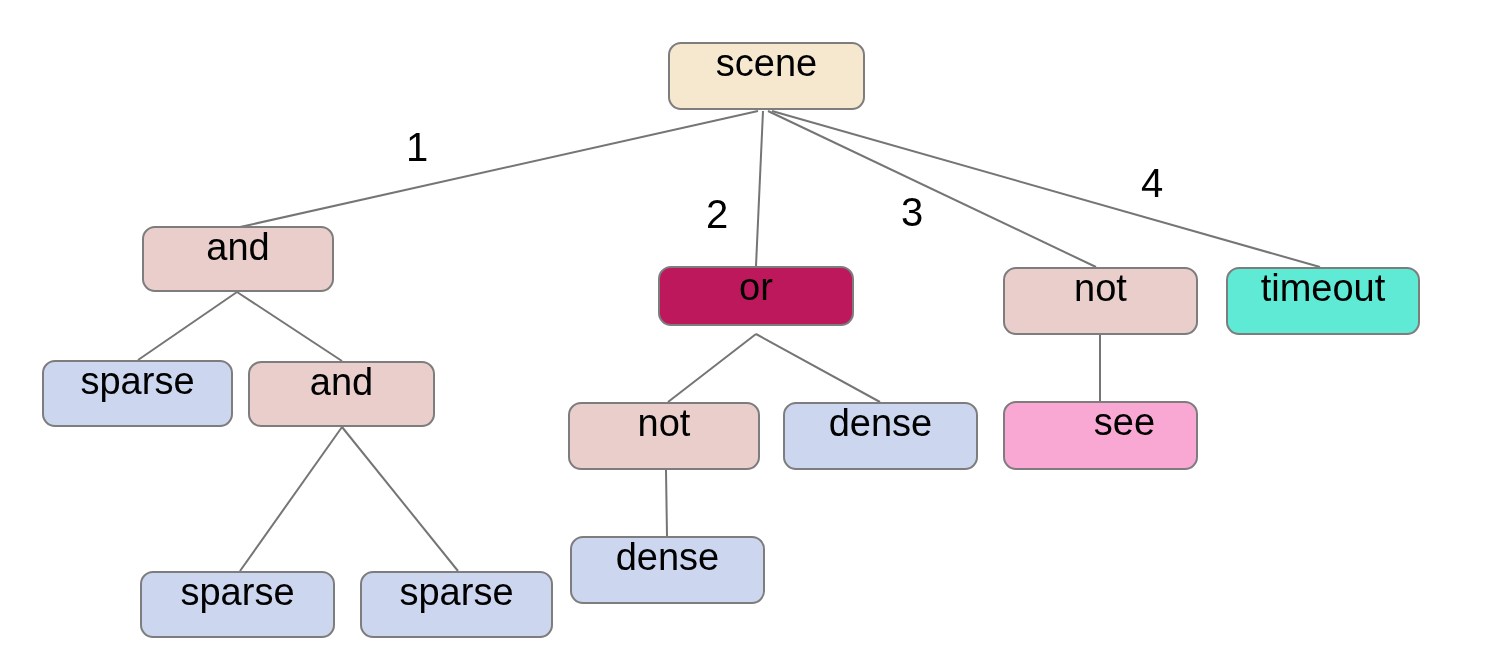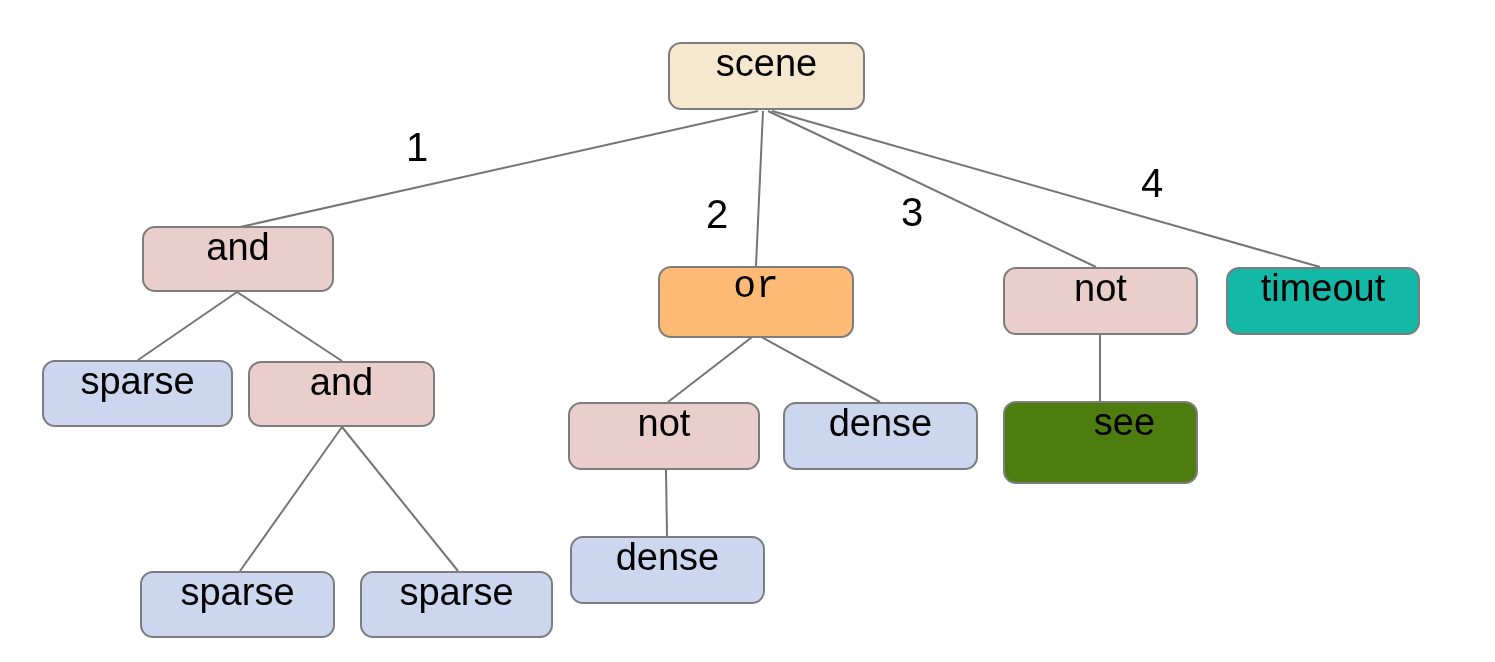--- a/index.html
+++ b/index.html
@@ -63,42 +63,42 @@
 <div class="edge-label" style="left: 417px; top: 147px;">1</div>
     <div class="edge-label" style="left: 717px; top: 214px;">2</div>
     <div class="edge-label" style="left: 912px; top: 212px;">3</div>
     <div class="edge-label" style="left: 1152px; top: 183px;">4</div>
     <div class="node" style="left: 668px; top: 42px; width: 197px; height: 68px; background: rgb(245, 232, 207);">
       <span>scene</span>
     </div>
     <div class="node" style="left: 142px; top: 226px; width: 192px; height: 66px; background: rgb(233, 206, 204);">
       <span>and</span>
     </div>
-    <div class="node" style="left: 658px; top: 266px; width: 196px; height: 72px; background: #fdba74; font-family: Liberation Mono, monospace;">
+    <div class="node" style="left: 658px; top: 266px; width: 196px; height: 60px; background: #be185d;">
       <span>or</span>
     </div>
     <div class="node" style="left: 1003px; top: 267px; width: 195px; height: 68px; background: rgb(233, 206, 204);">
       <span>not</span>
     </div>
-    <div class="node" style="left: 1226px; top: 267px; width: 194px; height: 68px; background: #14b8a6;">
+    <div class="node" style="left: 1226px; top: 267px; width: 194px; height: 68px; background: #5eead4;">
       <span>timeout</span>
     </div>
     <div class="node" style="left: 42px; top: 360px; width: 191px; height: 67px; background: rgb(204, 215, 239);">
       <span>sparse</span>
     </div>
     <div class="node" style="left: 248px; top: 361px; width: 187px; height: 66px; background: rgb(233, 206, 204);">
       <span>and</span>
     </div>
     <div class="node" style="left: 568px; top: 402px; width: 192px; height: 68px; background: rgb(233, 206, 204);">
       <span>not</span>
     </div>
     <div class="node" style="left: 783px; top: 402px; width: 195px; height: 68px; background: rgb(204, 215, 239);">
       <span>dense</span>
     </div>
-    <div class="node" style="left: 1003px; top: 401px; width: 195px; height: 83px; background: #4d7c0f; padding-left: 48px;">
+    <div class="node" style="left: 1003px; top: 401px; width: 195px; height: 69px; background: #f9a8d4; padding-left: 48px;">
       <span>see</span>
     </div>
     <div class="node" style="left: 140px; top: 571px; width: 195px; height: 67px; background: rgb(204, 215, 239);">
       <span>sparse</span>
     </div>
     <div class="node" style="left: 360px; top: 571px; width: 193px; height: 67px; background: rgb(204, 215, 239);">
       <span>sparse</span>
     </div>
     <div class="node" style="left: 570px; top: 536px; width: 195px; height: 68px; background: rgb(204, 215, 239);">
       <span>dense</span>

